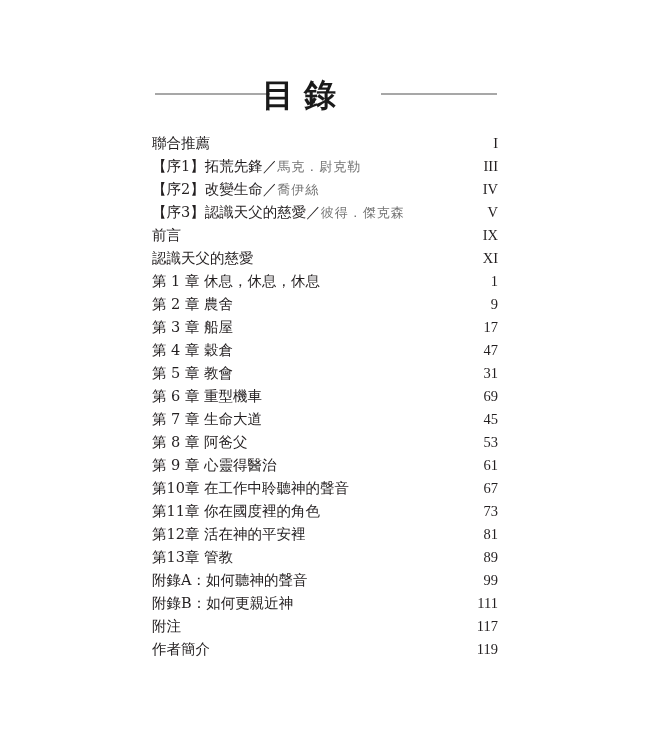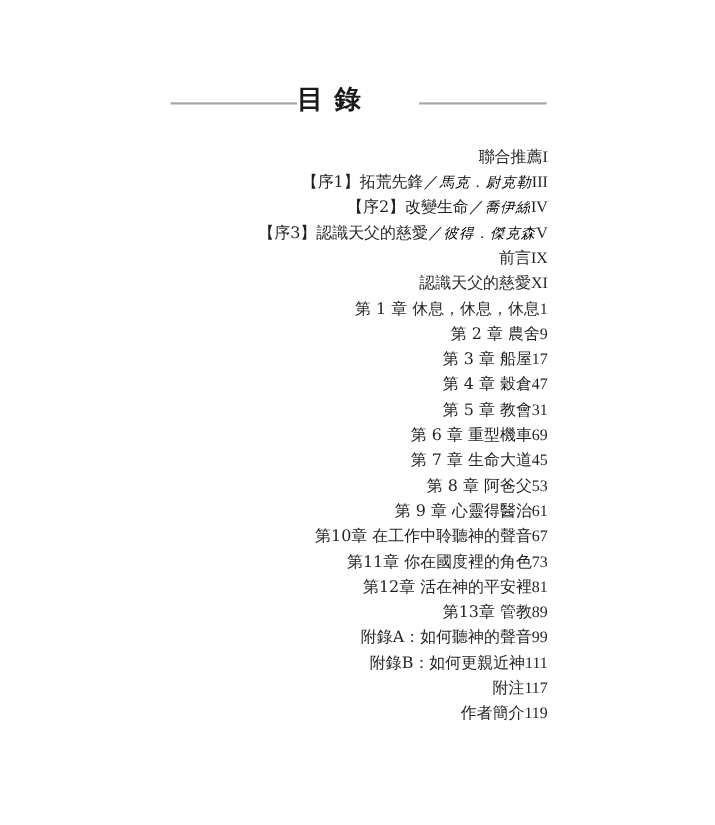--- a/index.html
+++ b/index.html
@@ -6,30 +6,30 @@
   body {
     width: 650px; height: 750px; background: #ffffff; position: relative; overflow: hidden;
     font-family: "DejaVu Serif", "Liberation Serif", serif; color: #231f20;
   }
   .title-row { position: absolute; top: 72px; left: 0; width: 650px; height: 46px; }
   .rule { position: absolute; top: 21px; height: 2px; background: #a7a7a7; }
   .rule.left { left: 155px; width: 115px; }
   .rule.right { left: 381px; width: 116px; }
   .title {
     position: absolute; left: 0; width: 588px; top: 2px; text-align: center;
-    font-size: 24px; font-weight: bold; letter-spacing: 10px; color: #1a1a1a;
+    font-size: 32px; font-weight: bold; letter-spacing: 10px; color: #1a1a1a;
     padding-left: 20px; box-sizing: border-box;
   }
   .toc { position: absolute; top: 132px; left: 152px; width: 346px; }
   .row {
-    display: flex; justify-content: flex-end; align-items: center;
+    display: flex; justify-content: space-between; align-items: center;
     height: 23px; font-size: 14.5px; line-height: 23px; white-space: nowrap;
   }
   .label { display: flex; align-items: center; }
-  .author { font-size: 13px; letter-spacing: 1px; color: #000000; font-style: italic; }
+  .author { font-size: 13px; letter-spacing: 1px; color: #737373; }
   .page { font-family: "Liberation Serif", serif; font-size: 14.5px; }
 </style>
 </head>
 <body>
 
 <div class="title-row">
   <div class="rule left"></div>
   <div class="title">目錄</div>
   <div class="rule right"></div>
 </div>

